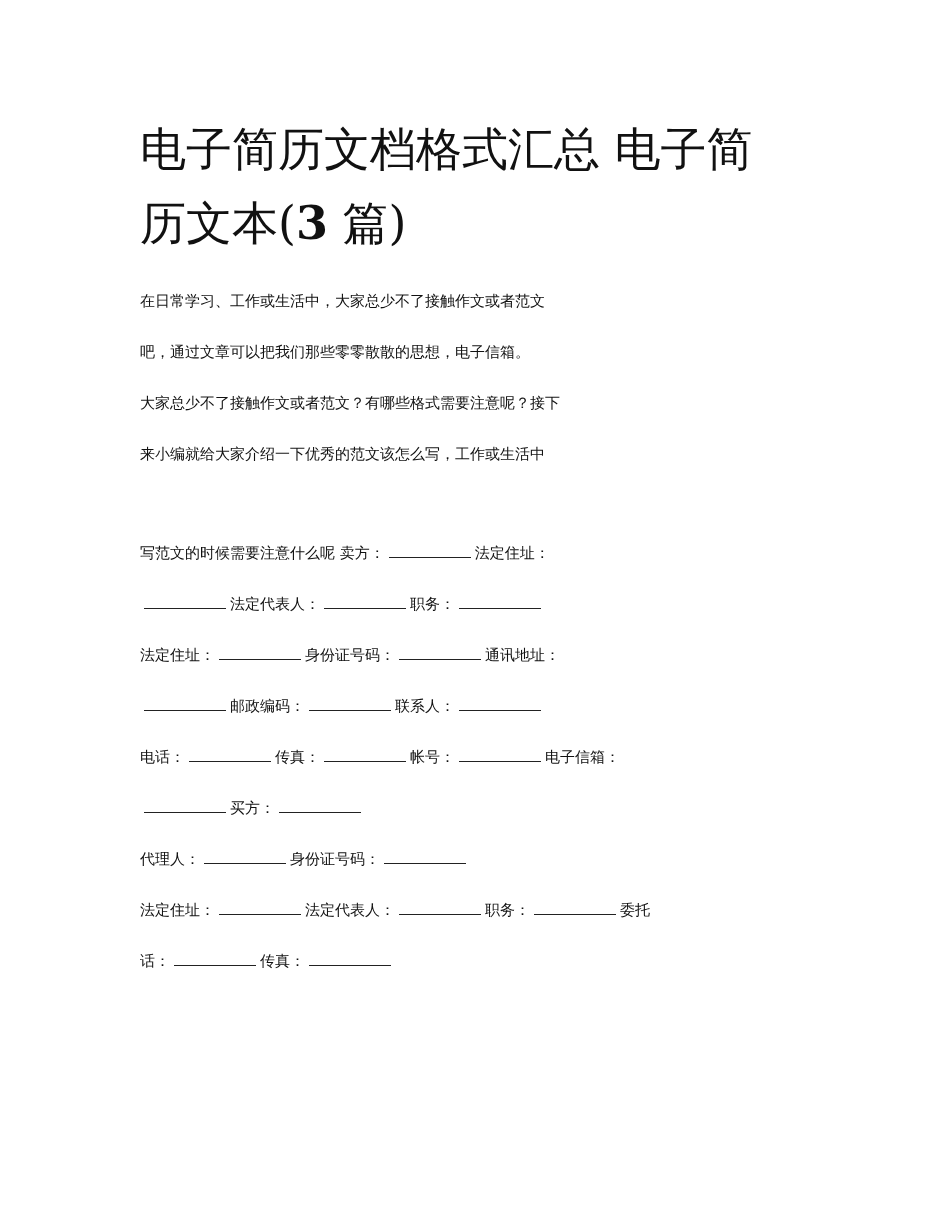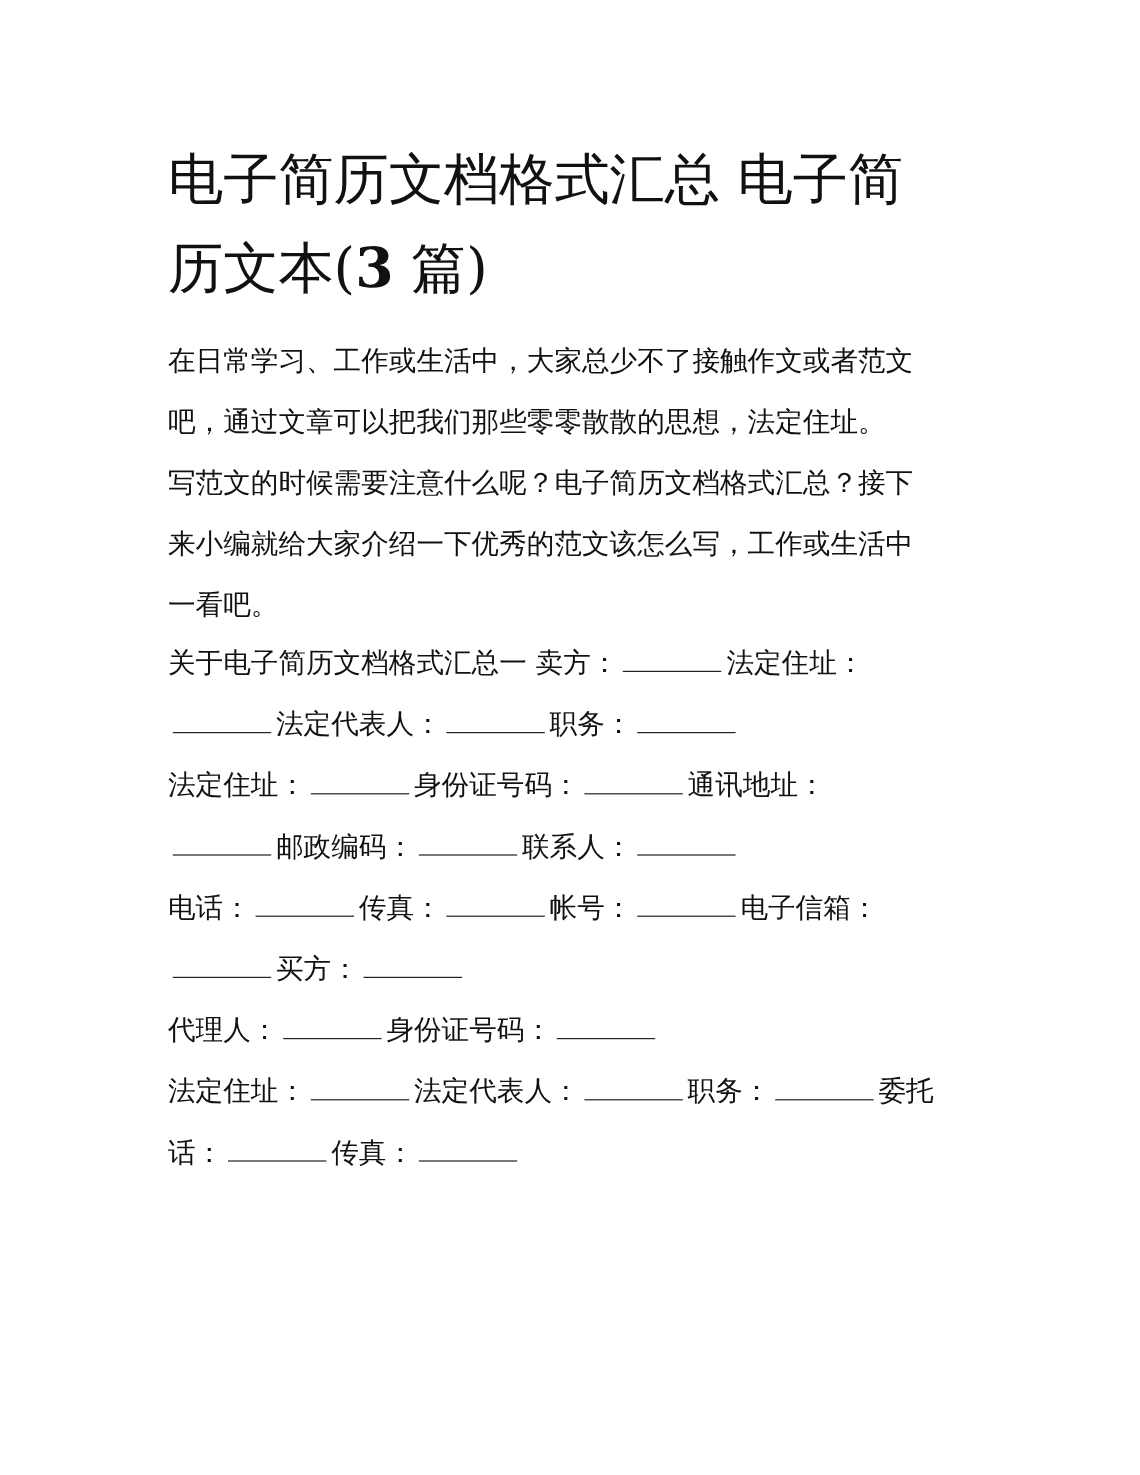--- a/index.html
+++ b/index.html
@@ -35,21 +35,21 @@
       margin: 0;
       letter-spacing: 0px;
     }
     .title .num {
       font-weight: bold;
     }
     .body-text {
       position: absolute;
       left: 140px;
       width: 680px;
-      font-size: 23px;
+      font-size: 15px;
       line-height: 51px;
       margin: 0;
       white-space: nowrap;
     }
     .line {
       display: block;
       height: 51px;
     }
     .blank {
       display: inline-block;
@@ -65,28 +65,27 @@
 
 <div class="page">
 
   <h1 class="title">
     <span>电子简历文档格式汇总 电子简</span><br>
     <span>历文本(</span><span class="num">3</span><span> 篇)</span>
   </h1>
 
   <div class="body-text" style="top: 276px;">
     <span class="line">在日常学习、工作或生活中，大家总少不了接触作文或者范文</span>
-    <span class="line">吧，通过文章可以把我们那些零零散散的思想，法定住址。</span>
-    <span class="line">写范文的时候需要注意什么呢？电子简历文档格式汇总？接下</span>
+    <span class="line">吧，通过文章可以把我们那些零零散散的思想，电子信箱。</span>
+    <span class="line">大家总少不了接触作文或者范文？有哪些格式需要注意呢？接下</span>
     <span class="line">来小编就给大家介绍一下优秀的范文该怎么写，工作或生活中</span>
-    <span class="line">一看吧。</span>
   </div>
 
   <div class="body-text" id="form-block" style="top: 528px;">
-      <span class="line"><span>关于电子简历文档格式汇总一 卖方：</span><span class="blank"></span><span>法定住址：</span></span>
+      <span class="line"><span>写范文的时候需要注意什么呢 卖方：</span><span class="blank"></span><span>法定住址：</span></span>
       <span class="line"><span class="blank"></span><span>法定代表人：</span><span class="blank"></span><span>职务：</span><span class="blank"></span></span>
       <span class="line"><span>法定住址：</span><span class="blank"></span><span>身份证号码：</span><span class="blank"></span><span>通讯地址：</span></span>
       <span class="line"><span class="blank"></span><span>邮政编码：</span><span class="blank"></span><span>联系人：</span><span class="blank"></span></span>
       <span class="line"><span>电话：</span><span class="blank"></span><span>传真：</span><span class="blank"></span><span>帐号：</span><span class="blank"></span><span>电子信箱：</span></span>
       <span class="line"><span class="blank"></span><span>买方：</span><span class="blank"></span></span>
       <span class="line"><span>代理人：</span><span class="blank"></span><span>身份证号码：</span><span class="blank"></span></span>
       <span class="line"><span>法定住址：</span><span class="blank"></span><span>法定代表人：</span><span class="blank"></span><span>职务：</span><span class="blank"></span><span>委托</span></span>
       <span class="line"><span>话：</span><span class="blank"></span><span>传真：</span><span class="blank"></span></span>
     </div>
 

